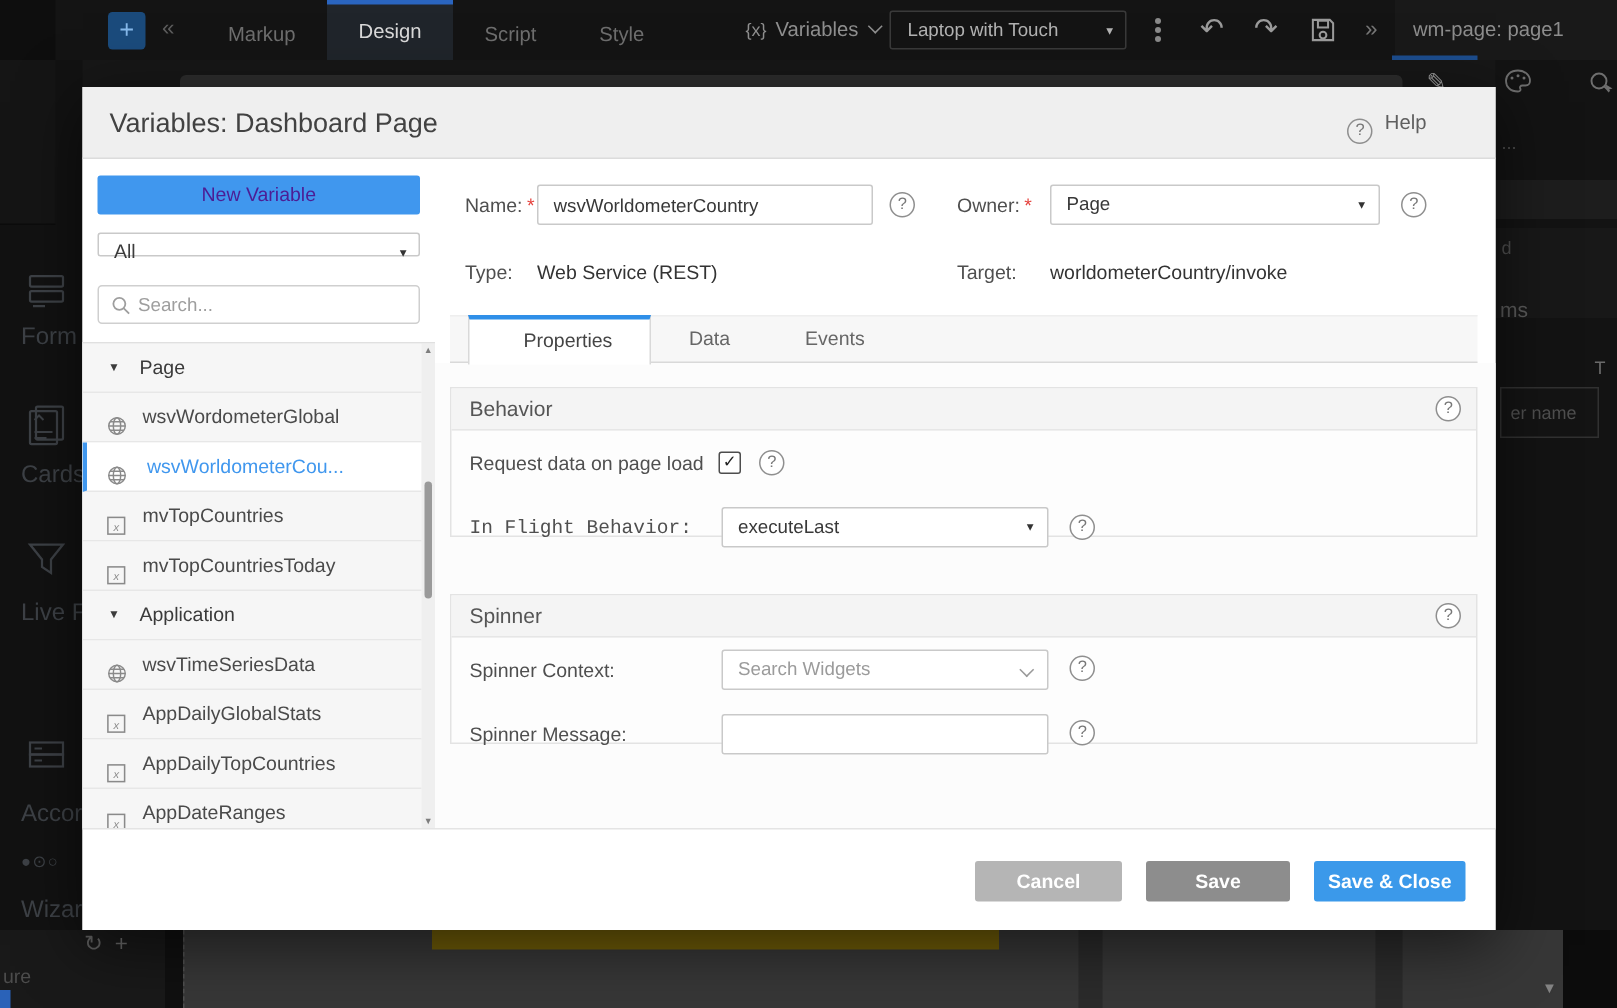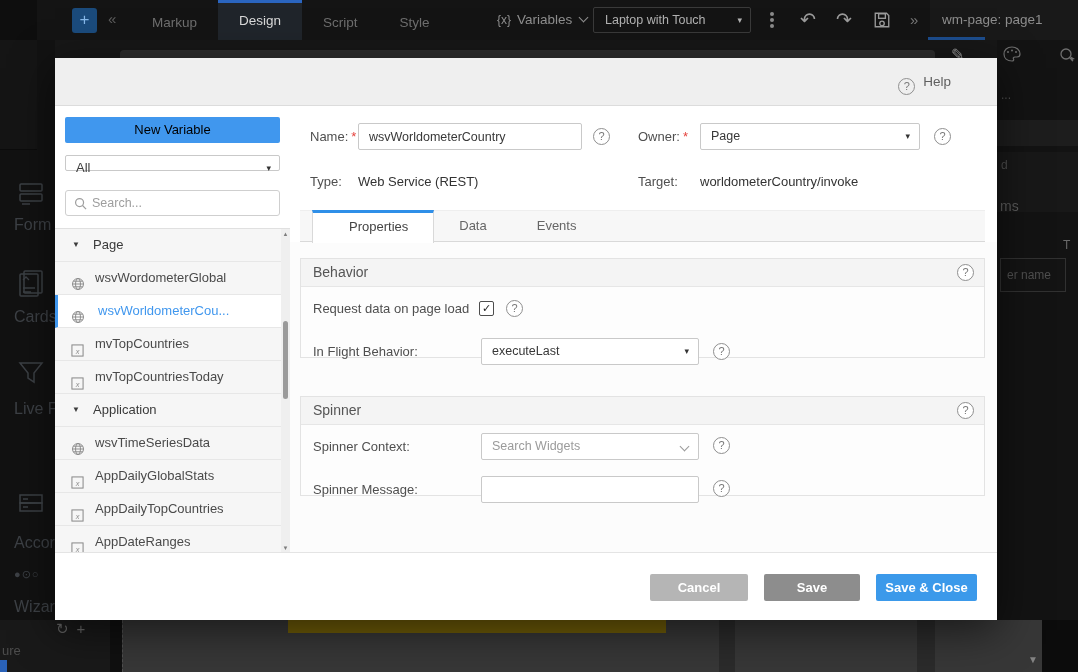--- a/index.html
+++ b/index.html
@@ -80,21 +80,21 @@
   #modal-title { position:absolute; left:18px; top:0; line-height:48px; font-size:18px; color:#424242; }
   #modal-help { position:absolute; right:46px; top:0; line-height:48px; font-size:13.5px; color:#5f5f5f; cursor:pointer; }
   .qicon { display:inline-block; width:17px; height:17px; border:1px solid #8f8f8f; border-radius:50%;
     color:#787878; font-size:11px; line-height:15px; text-align:center; background:#fff; }
   #modal-help .qicon { margin-right:8px; vertical-align:-4px; background:transparent; }
 
   #modal-body { position:absolute; left:0; top:48px; width:942px; height:446px; }
 
   
   #vside { position:absolute; left:0; top:0; width:235px; height:446px; background:#fff; }
-  #new-var-btn { position:absolute; left:10px; top:11px; width:215px; height:26px; background:#4097ee; color:#000000;
+  #new-var-btn { position:absolute; left:10px; top:11px; width:215px; height:26px; background:#4097ee; color:#4c1d95;
     font-size:13px; line-height:26px; text-align:center; border-radius:2px; cursor:pointer; }
   .sel-box { position:absolute; border:1px solid #c9c9c9; border-radius:2px; background:#fff; font-size:13px;
     color:#3c3c3c; line-height:24px; padding:0 22px 0 10px; cursor:pointer; }
   .sel-box .caret { position:absolute; right:8px; top:0; line-height:24px; font-size:9px; color:#333; }
   #filter-select { left:10px; top:49px; width:215px; height:16px; }
   #search-box { position:absolute; left:10px; top:84px; width:215px; height:26px; border:1px solid #cfcfcf;
     border-radius:3px; background:#fff; }
   #search-box svg { position:absolute; left:8px; top:6px; }
   #search-input { position:absolute; left:26px; top:1px; width:180px; height:22px; border:none; outline:none;
     font-size:12.5px; color:#555; font-family:"Liberation Sans",sans-serif; background:transparent; }
@@ -275,20 +275,21 @@
       <div id="bs-yellow"></div>
       <div class="bs-seam" style="left:596px; width:16px;"></div>
       <div class="bs-seam" style="left:794px; width:18px;"></div>
       <div id="bs-caret">▼</div>
     </div>
     <div id="bs-right"></div>
   </div>
 
   <div id="modal">
     <div id="modal-header">
+      <div id="modal-title">Variables: Dashboard Page</div>
       <div id="modal-help"><span class="qicon">?</span><span>Help</span></div>
     </div>
 
     <div id="modal-body">
 
       <div id="vside">
         <div id="new-var-btn">New Variable</div>
         <div id="filter-select" class="sel-box">
           <span>All</span>
           <span class="caret">▾</span>
@@ -403,21 +404,21 @@
         <div id="props-content">
 
           <div class="section" style="top:16px;">
             <div class="sec-head">
               <span>Behavior</span>
               <span class="qicon">?</span>
             </div>
             <div class="srow-label" style="top:36px;">Request data on page load</div>
             <div class="cb" style="left:178px; top:42px;">✓</div>
             <span class="qicon" style="position:absolute; left:205px; top:41px;">?</span>
-            <div class="srow-label" style="top:79px;">In Flight Behavior:</div>
+            <div class="srow-label" style="top:79px;font-family:Liberation Mono, monospace;">In Flight Behavior:</div>
             <div class="fsel" style="left:180px; top:79px;">
               <span>executeLast</span>
               <span class="caret">▾</span>
             </div>
             <span class="qicon" style="position:absolute; left:412px; top:84px;">?</span>
           </div>
 
           <div class="section" style="top:154px;">
             <div class="sec-head">
               <span>Spinner</span>

